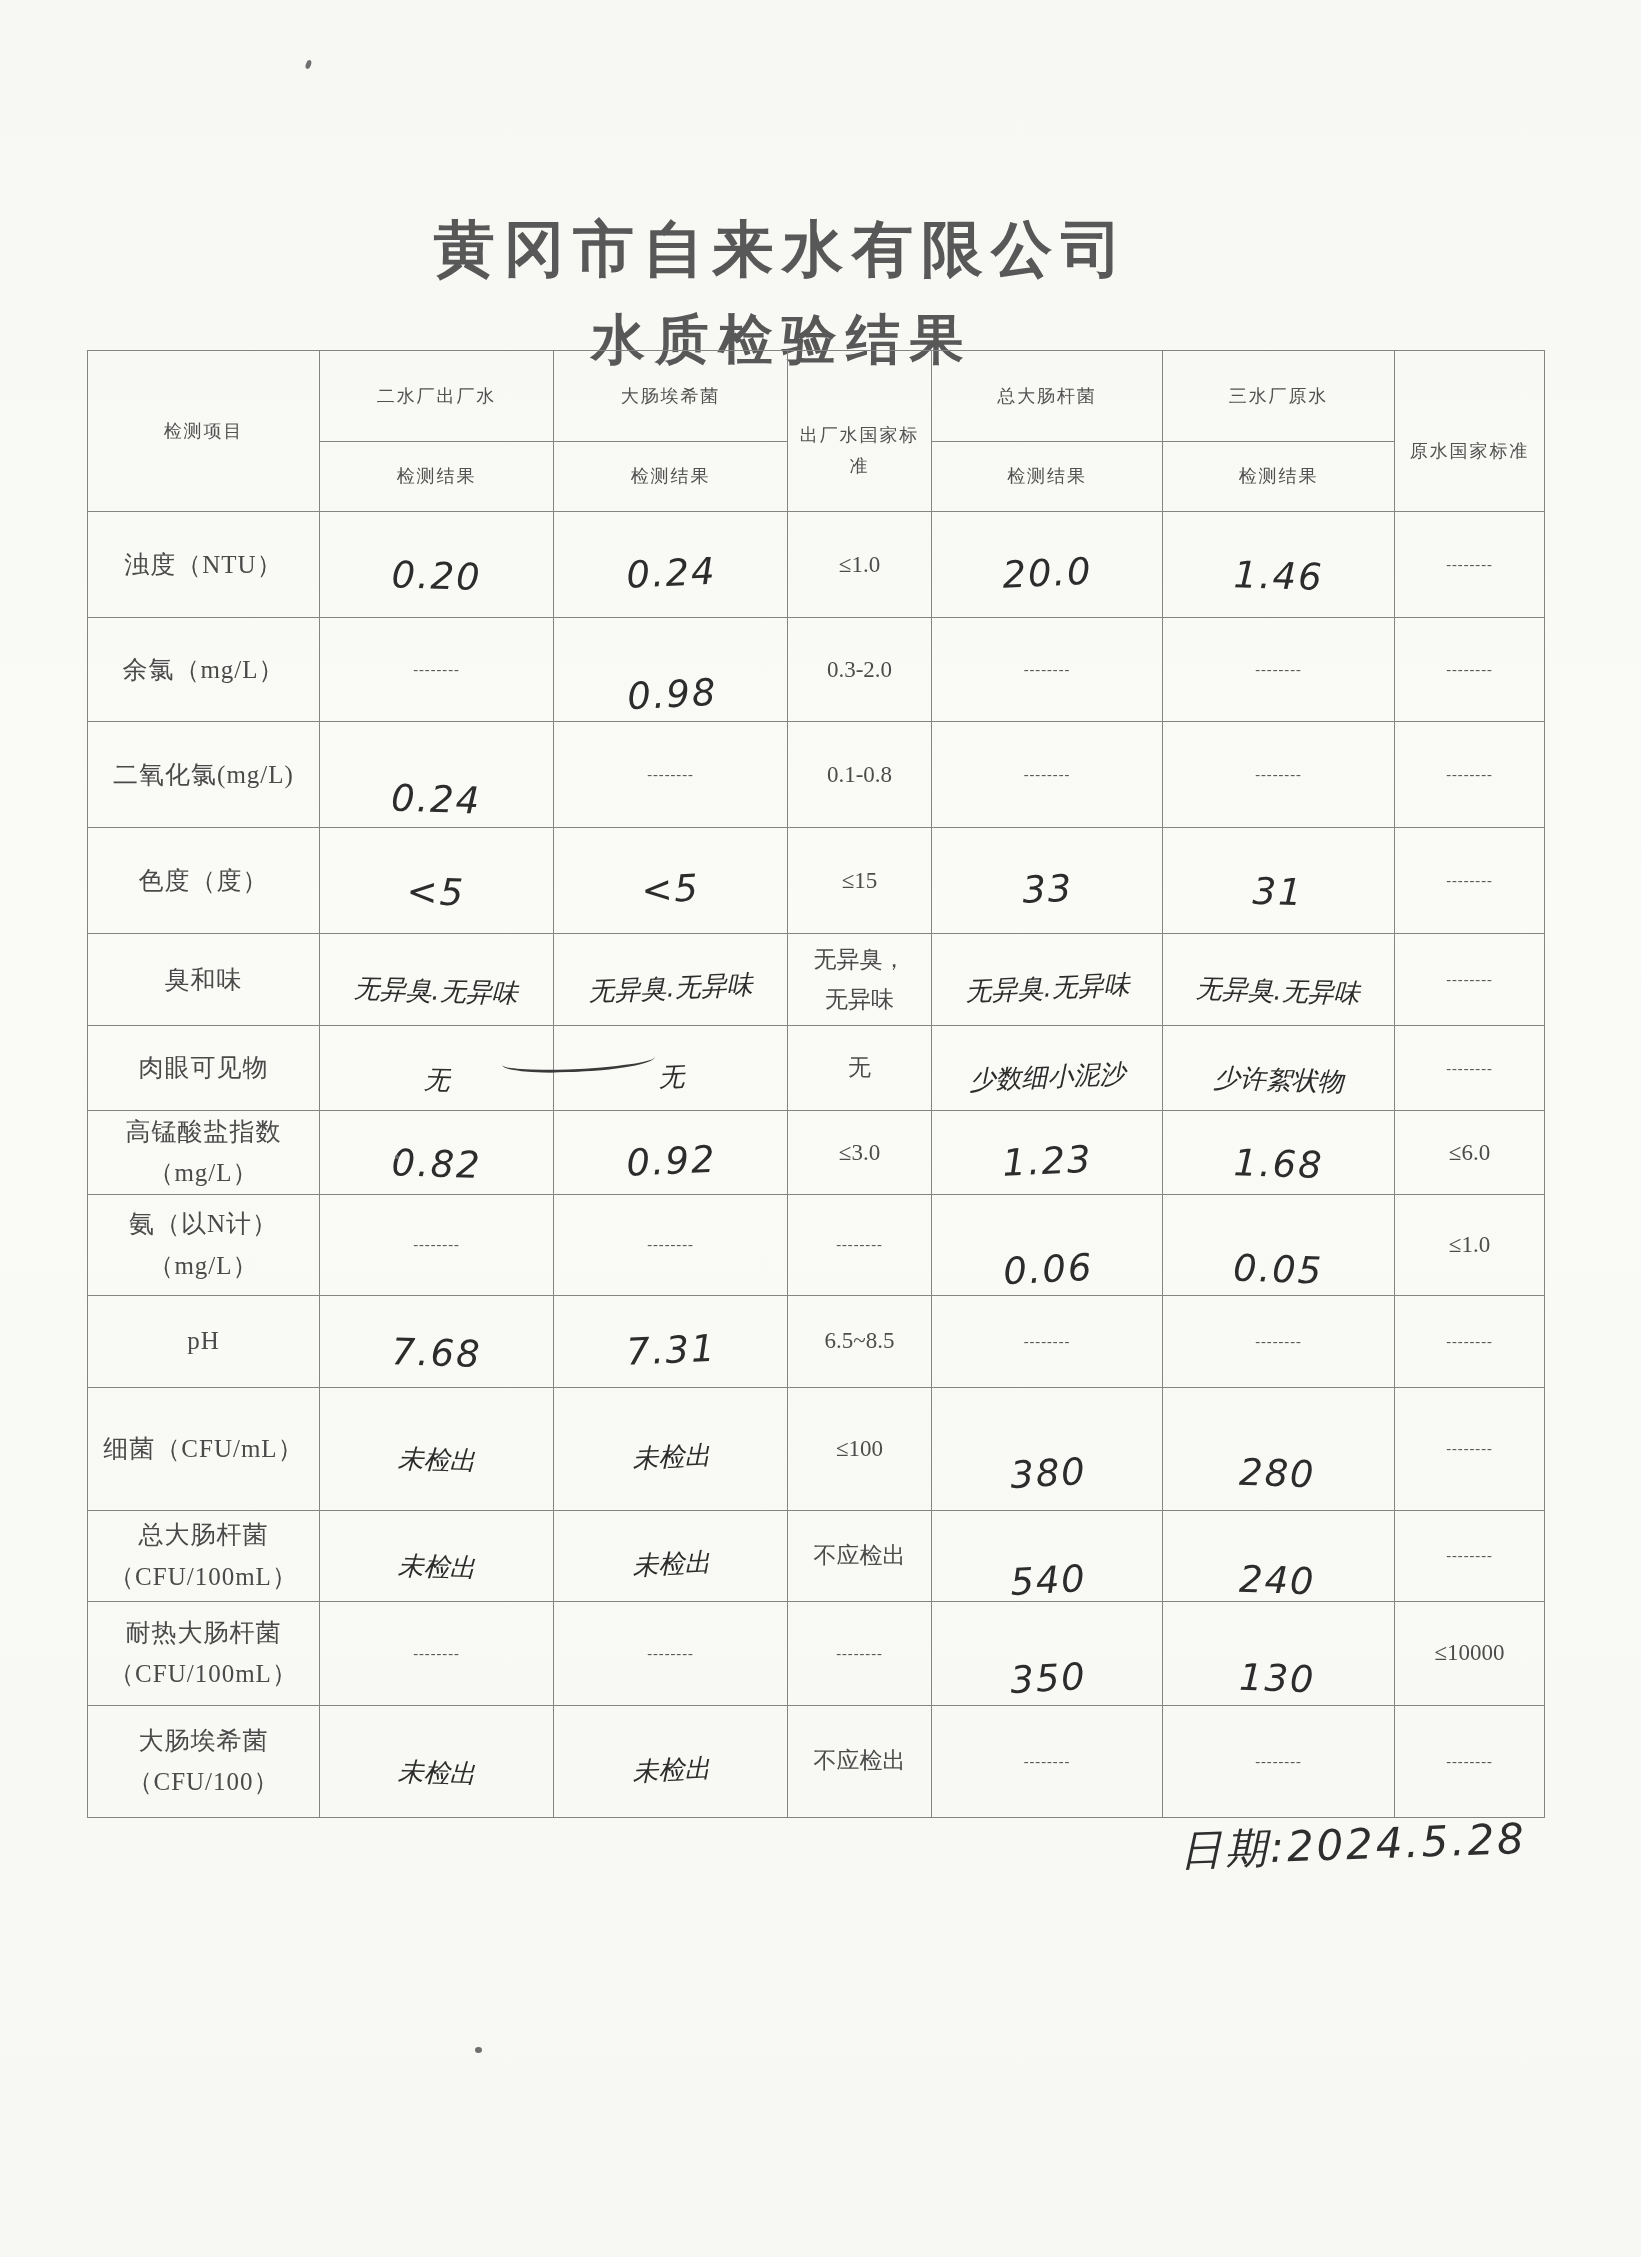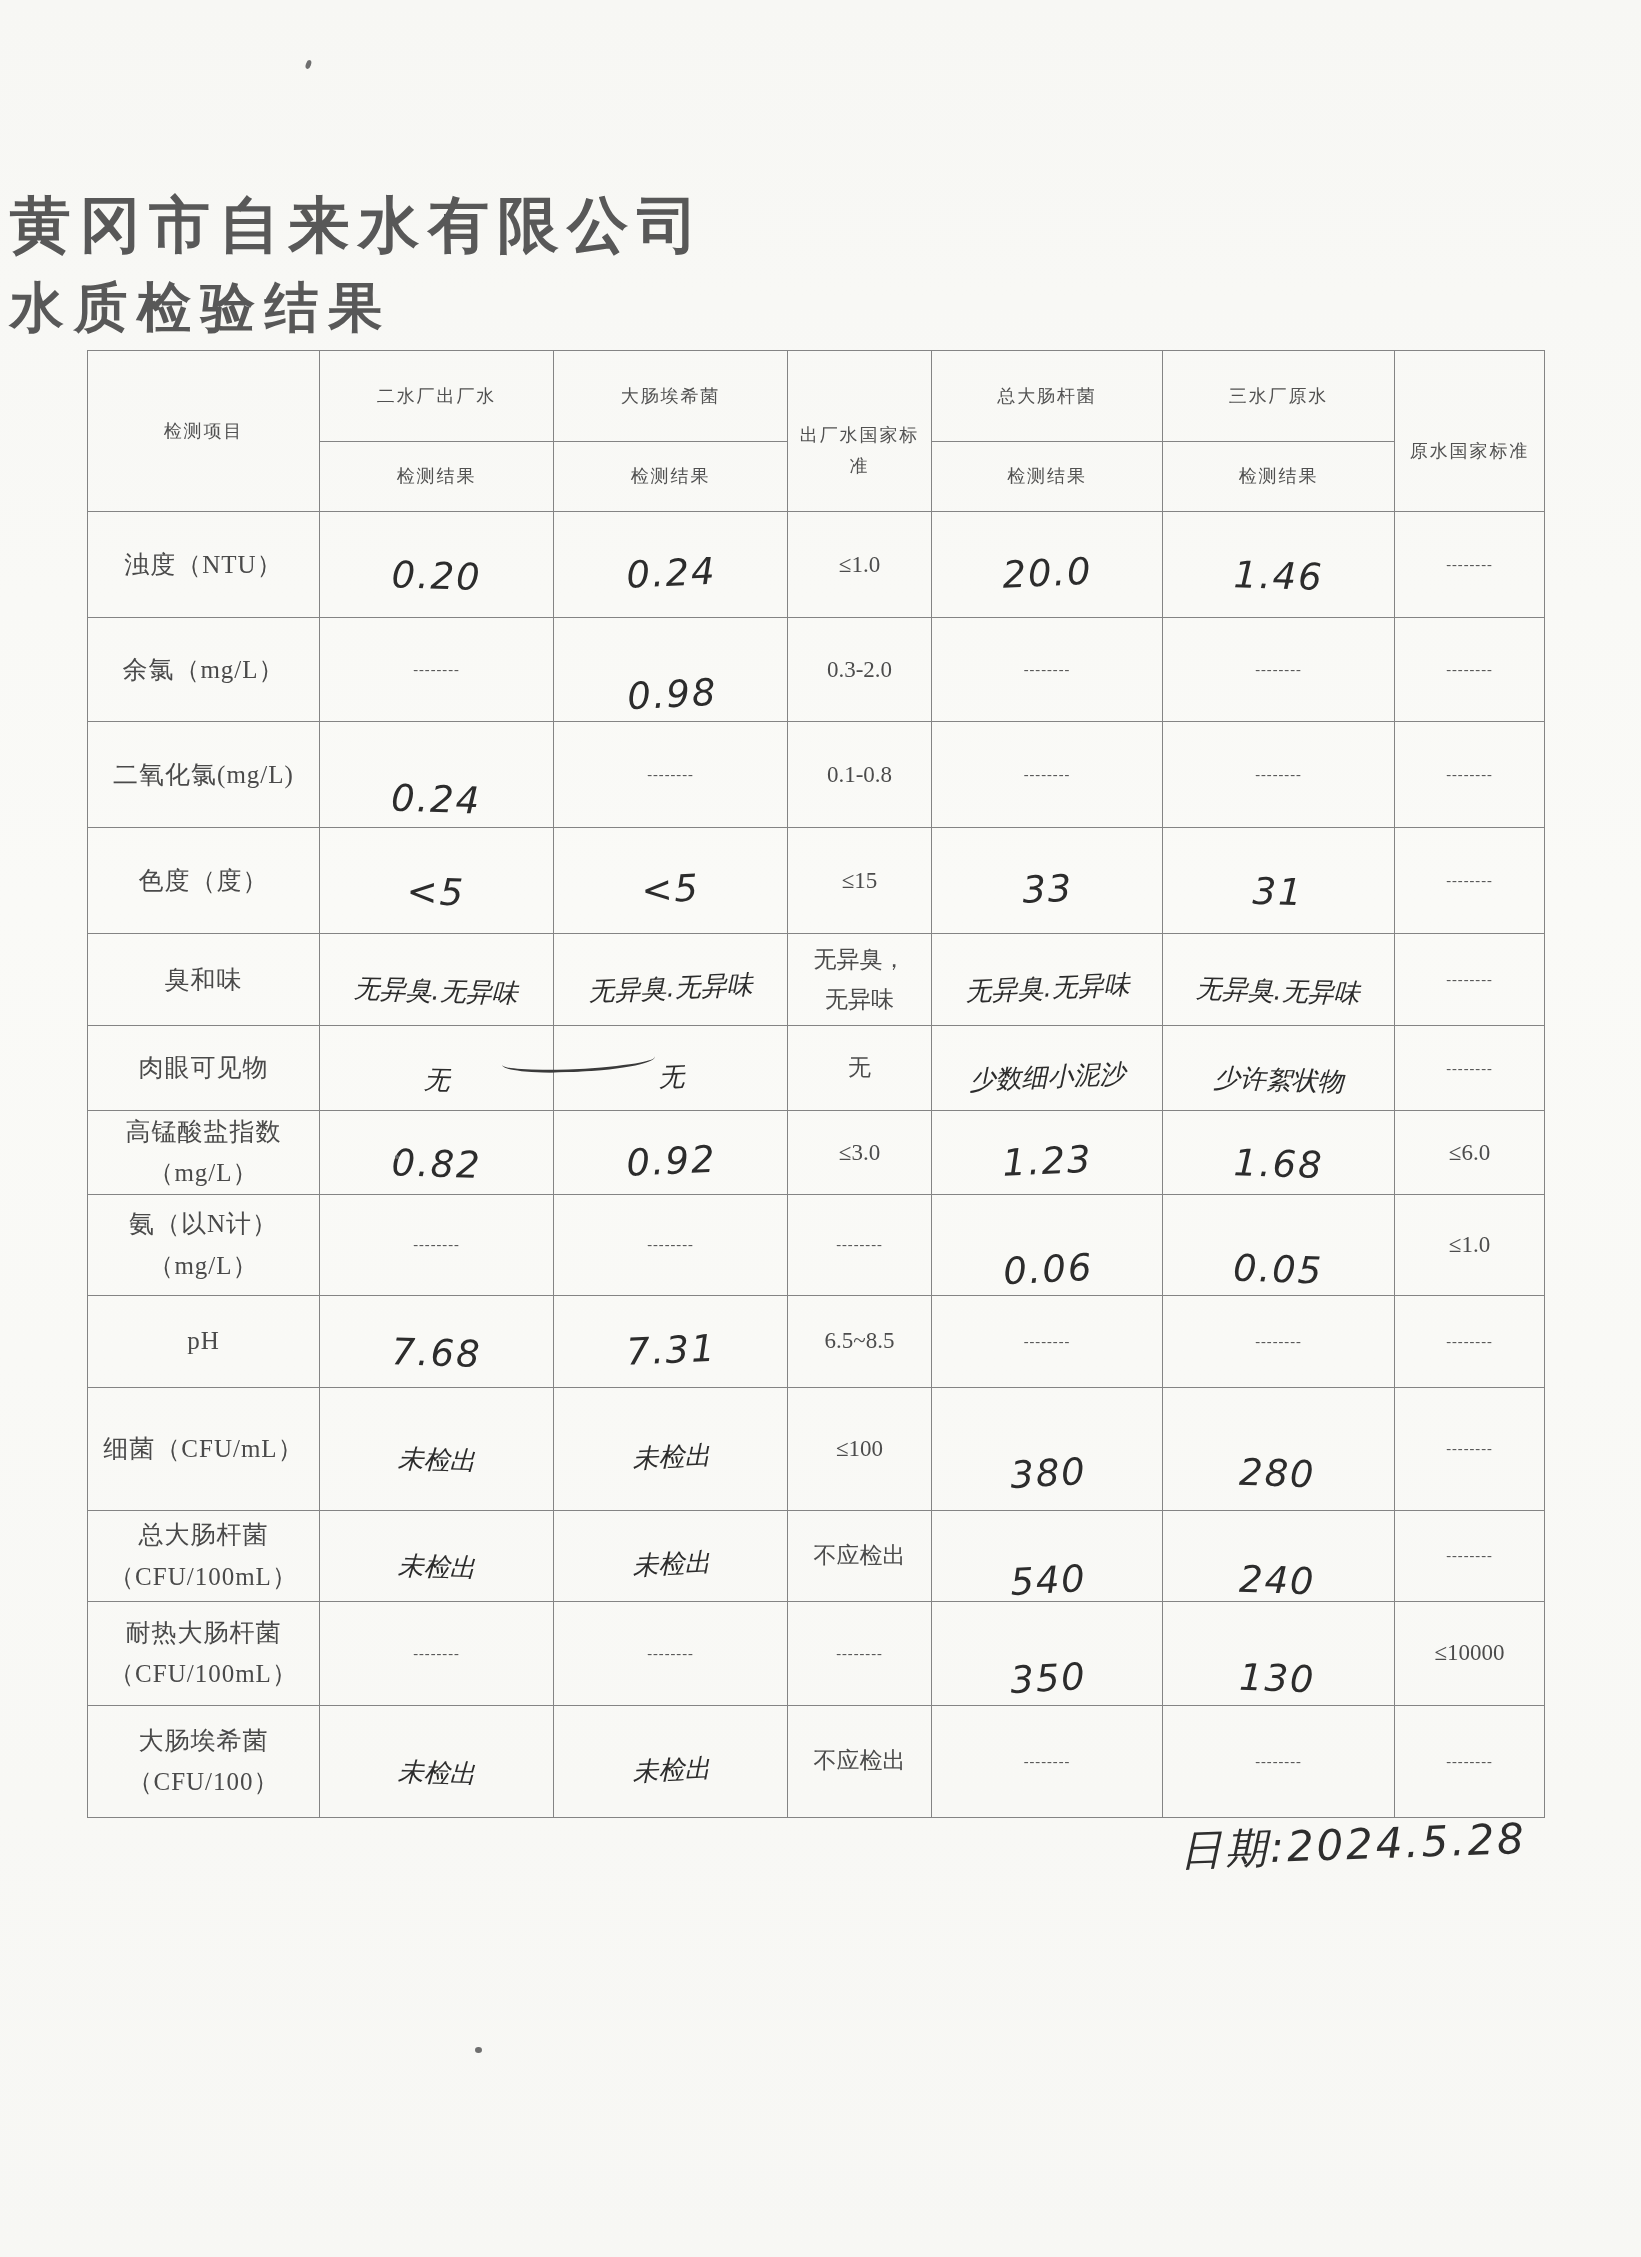--- a/index.html
+++ b/index.html
@@ -7,26 +7,27 @@
     width:1641px;height:2257px;
     background:#f8f8f5;
     position:relative;
     font-family:"Liberation Serif","DejaVu Serif",serif;
     overflow:hidden;
   }
   .page{position:absolute;inset:0;background:
     linear-gradient(180deg,#f7f7f4 0%,#fafaf7 40%,#f7f7f4 100%);}
   
   .title{
-    position:absolute;left:9.7px;width:1545px;text-align:left;
+    position:absolute;left:9.7px;width:1545px;text-align:center;
     color:#585858;font-family:"DejaVu Sans","Liberation Sans",sans-serif;
     font-weight:600;
+    margin-top:24px;
   }
   .title-company{top:185px;font-size:61px;letter-spacing:8.7px;}
-  .title-doc{top:272px;font-size:54px;letter-spacing:9.7px;}
+  .title-doc{top:280px;font-size:54px;letter-spacing:9.7px;}
   
   table.report{
     position:absolute;left:87px;top:350px;width:1455px;
     border-collapse:collapse;table-layout:fixed;
   }
   .report th,.report td{
     border:1px solid #848484;
     padding:0;text-align:center;vertical-align:middle;
     font-weight:normal;overflow:visible;
   }

